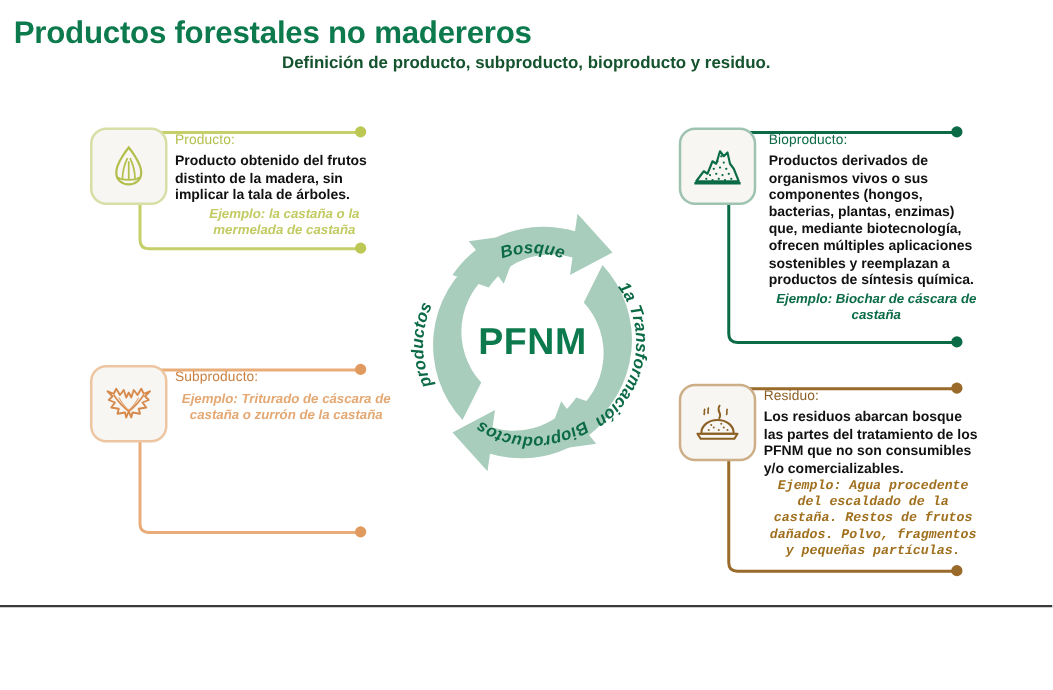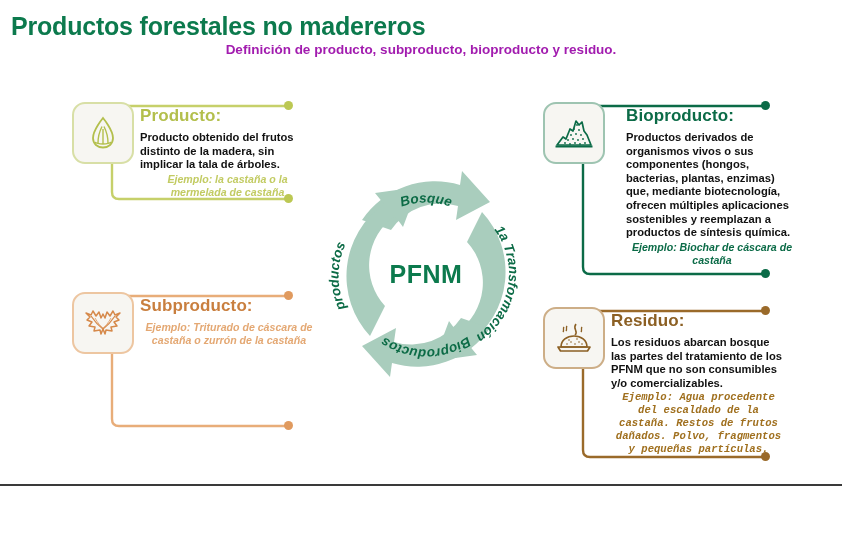--- a/index.html
+++ b/index.html
@@ -16,59 +16,59 @@
   
   .title {
     position:absolute; left:11px; top:12px; width:842px;
     text-align:left;
     font-size:25px; font-weight:bold; letter-spacing:-0.2px;
     color:#0c7a4d;
   }
   .subtitle {
     position:absolute; left:0; top:42px; width:842px;
     text-align:center;
-    font-size:13.5px; font-weight:600; color:#a21caf;
+    font-size:13.5px; font-weight:600; color:#14532d;
   }
 
   
   .card { position:absolute; }
   .iconbox {
     position:absolute; left:0; top:0;
     width:62px; height:62px;
     background:#f7f6f2;
     border-radius:13px;
     border:2px solid transparent;
     display:flex; align-items:center; justify-content:center;
     z-index:3;
   }
   .iconbox svg { display:block; }
   .card-body { position:absolute; z-index:2; }
   .card-head {
-    font-size:17px; font-weight:bold; letter-spacing:0.1px;
+    font-size:11px; font-weight:normal; letter-spacing:0.1px;
     margin-bottom:5px;
   }
   .card-text {
     font-size:11.2px; line-height:13.6px; font-weight:bold; color:#111;
   }
   .card-ex {
     font-size:10.6px; line-height:13px; font-style:italic; font-weight:600;
     margin-top:1px;
     text-align:center;
   }
 
   
   .conn { position:absolute; z-index:1; pointer-events:none; }
   .dot { position:absolute; width:9px; height:9px; border-radius:50%; z-index:4; }
 
   
   .wheel { position:absolute; left:310px; top:158px; width:232px; height:232px; z-index:2;}
   .wheel-center {
     position:absolute; left:0; top:0; width:232px; height:232px;
     display:flex; align-items:center; justify-content:center;
-    font-size:25px; font-weight:bold; color:#0c7a4d; letter-spacing:0.5px;
+    font-size:30px; font-weight:bold; color:#0c7a4d; letter-spacing:0.5px;
   }
 
   
   .divider { position:absolute; left:0; top:484px; width:842px; height:2px; background:#3a3a3a; }
   .footer { position:absolute; left:0; top:486px; width:842px; height:66px; background:#fff; }
 </style>
 </head>
 <body>
 
 <div class="stage">
@@ -154,21 +154,21 @@
             <circle cx="30" cy="26" r="0.9"></circle>
           <circle cx="18" cy="22" r="0.9"></circle>
             <circle cx="23" cy="21" r="0.9"></circle>
             <circle cx="28" cy="22" r="0.9"></circle>
           <circle cx="21" cy="16" r="0.9"></circle>
             <circle cx="26" cy="17" r="0.9"></circle>
             <circle cx="24" cy="12" r="0.9"></circle>
         </g>
       </svg>
     </div>
-    <div class="card-body" style="left:83px; top:4px; width:172px;">
+    <div class="card-body" style="left:72px; top:4px; width:172px;">
       <div class="card-head" style="color: rgb(11, 107, 71);">Bioproducto:</div>
       <div class="card-text">Productos derivados de organismos vivos o sus componentes (hongos, bacterias, plantas, enzimas) que, mediante biotecnología, ofrecen múltiples aplicaciones sostenibles y reemplazan a productos de síntesis química.</div>
       <div class="card-ex" style="color:#0b6b47;">Ejemplo: Biochar de cáscara de castaña</div>
     </div>
   </div>
 
   <div class="card" style="left:543px; top:307px;">
     <div class="iconbox" style="border-color:#cdae87;">
       <svg width="42" height="40" viewBox="0 0 42 40">
         <path d="M8 29 C8 22 14 18 21 18 C28 18 34 22 34 29 Z" fill="none" stroke="#8c6024" stroke-width="1.7"></path>

